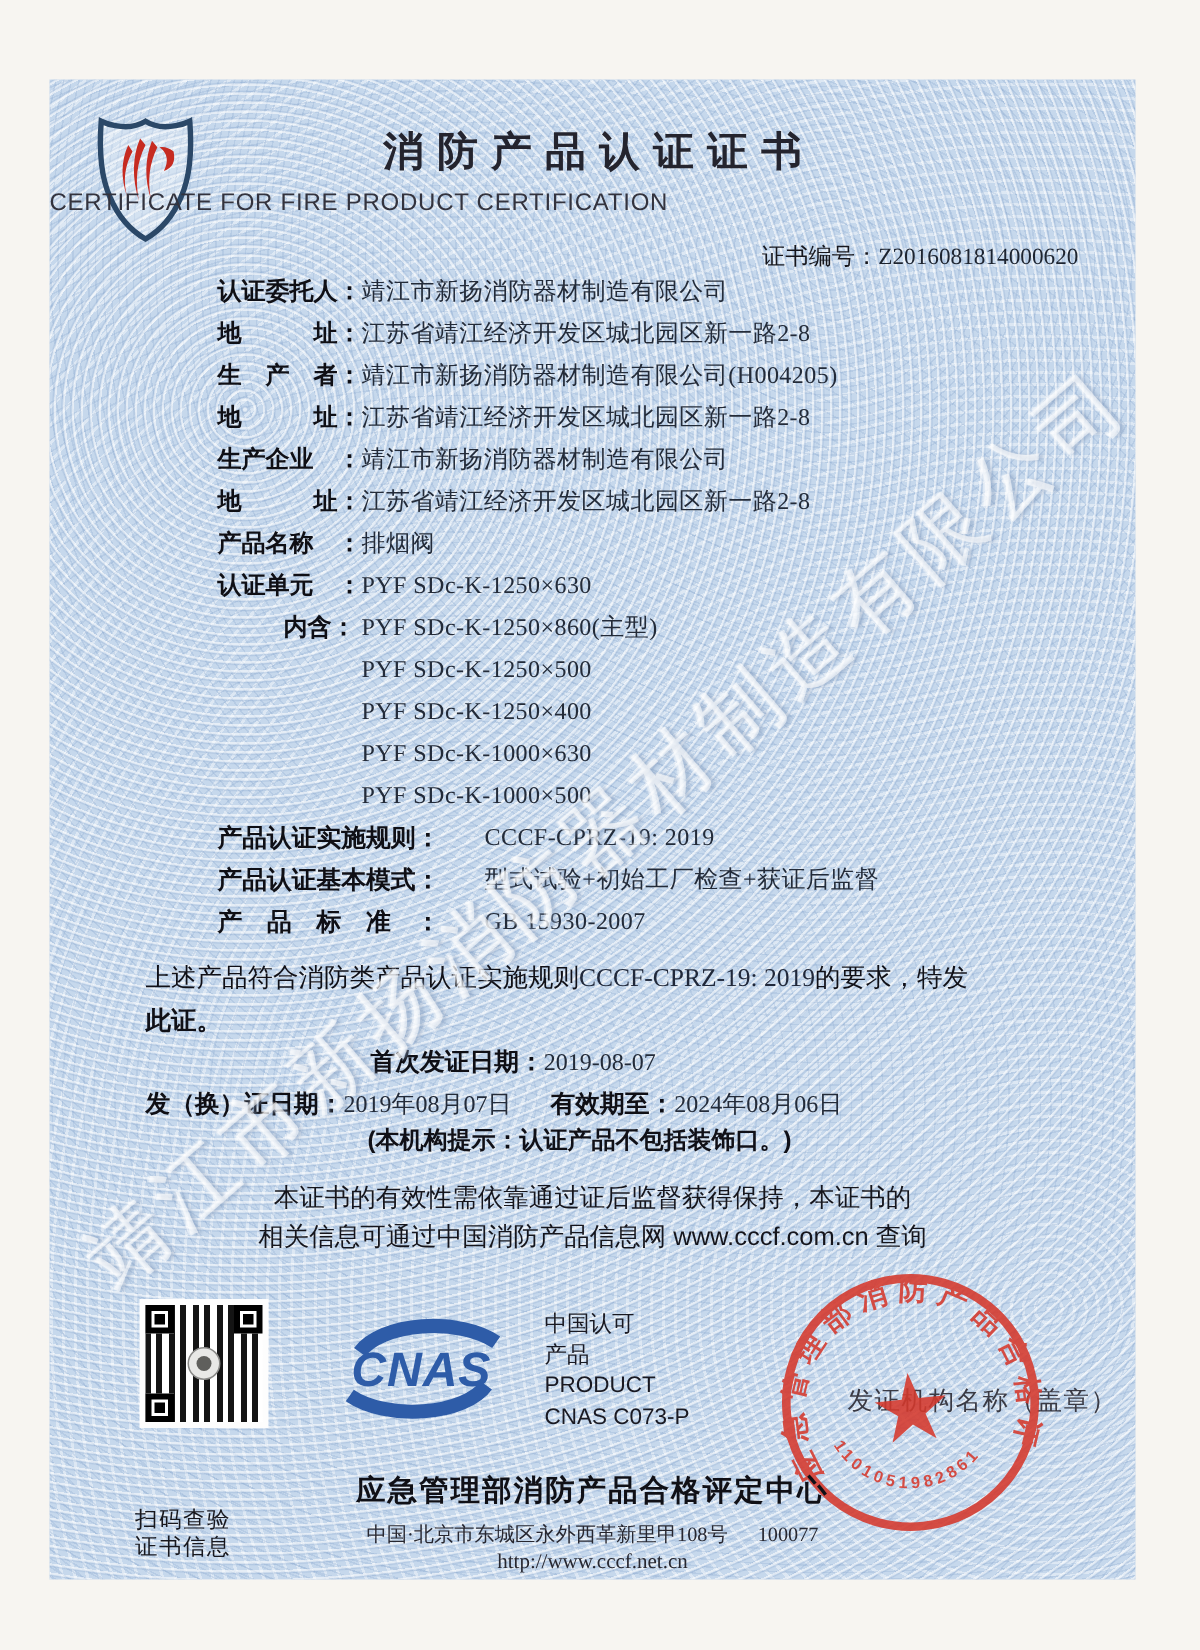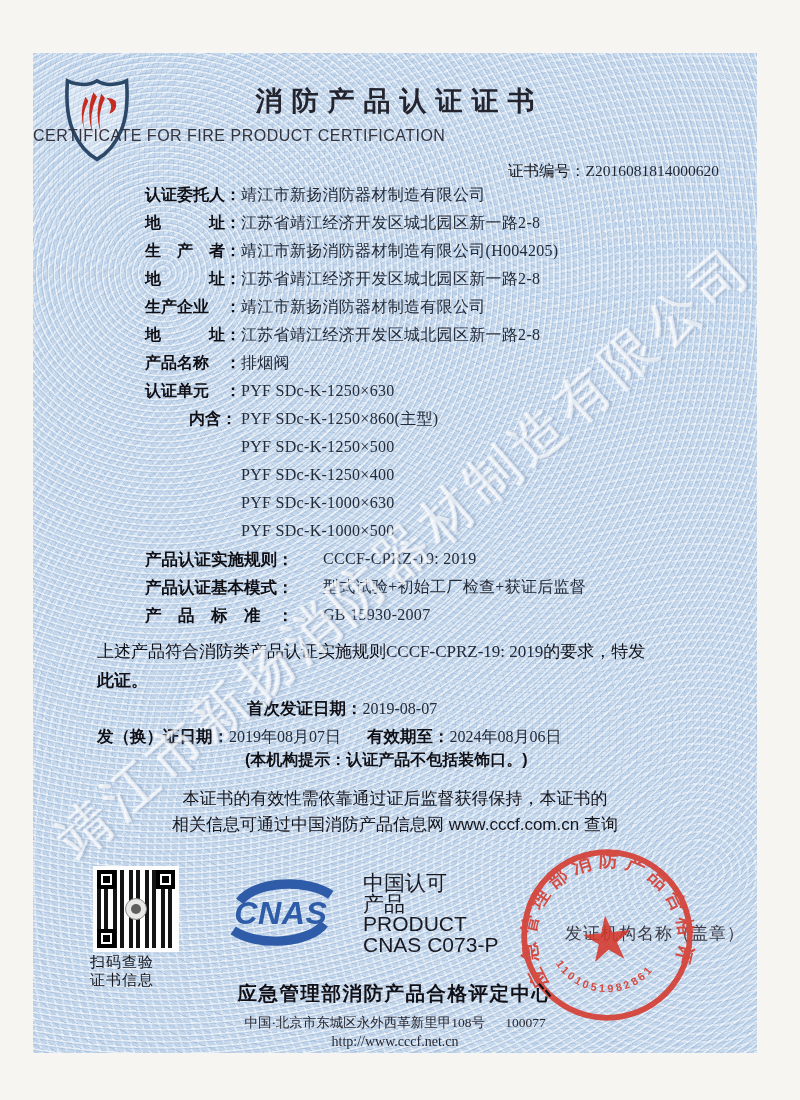--- a/index.html
+++ b/index.html
@@ -65,24 +65,24 @@
     background-image:
       repeating-linear-gradient(90deg, #141414 0 4px, transparent 4px 7px, #141414 7px 11px, transparent 11px 16px),
       repeating-linear-gradient(0deg, #fff 0 3px, transparent 3px 7px, #fff 7px 9px, transparent 9px 14px),
       repeating-linear-gradient(45deg, transparent 0 9px, rgba(255,255,255,.9) 9px 12px);
   }
   .finder { position:absolute; width:19px; height:19px; background:#fff; border:4px solid #000; }
   .finder::after { content:""; position:absolute; inset:2px; background:#000; }
   .f-tl{left:0;top:0} .f-tr{right:0;top:0} .f-bl{left:0;bottom:0}
   .qrlogo { position:absolute; left:50%; top:50%; width:22px; height:22px; margin:-11px 0 0 -11px; background:#e8e8e6; border:1px solid #8a8a88; border-radius:50%; }
   .qrlogo::after { content:""; position:absolute; inset:5px; background:#5f5f5c; border-radius:50%; }
-  .qr-caption { position:absolute; left:57px; top:900px; font-size:15px; line-height:18px; color:#17171d; letter-spacing:1px; }
+  .qr-caption { position:absolute; left:57px; top:952px; font-size:15px; line-height:18px; color:#17171d; letter-spacing:1px; }
 
   .cnas { position:absolute; left:188px; top:816px; width:122px; height:86px; }
-  .accred { position:absolute; left:330px; top:820px; font-size:21px; line-height:20.5px; color:#191922; }
+  .accred { position:absolute; left:330px; top:820px; font-size:15px; line-height:20.5px; color:#191922; }
 
   .seal { position:absolute; left:482px; top:790px; width:184px; height:184px; opacity:.88; transform:rotate(-6deg); }
   .seal-caption { position:absolute; left:492px; top:869px; width:220px; font-size:17px; letter-spacing:1px; color:#3a3a44; font-family:"Liberation Serif",serif;text-align:right; }
 
   .org-name { position:absolute; left:0; top:927px; width:100%; text-align:center; font-size:19.5px; font-weight:bold; letter-spacing:1.5px; color:#101016; }
   .addr { position:absolute; left:0; top:961px; width:100%; text-align:center; font-size:13.5px; color:#272730; font-family:"Liberation Serif",serif; }
   .addr .post { margin-left:20px; }
   .site { position:absolute; left:0; top:981px; width:100%; text-align:center; font-size:14px; color:#272730; font-family:"Liberation Serif",serif; }
 
   

